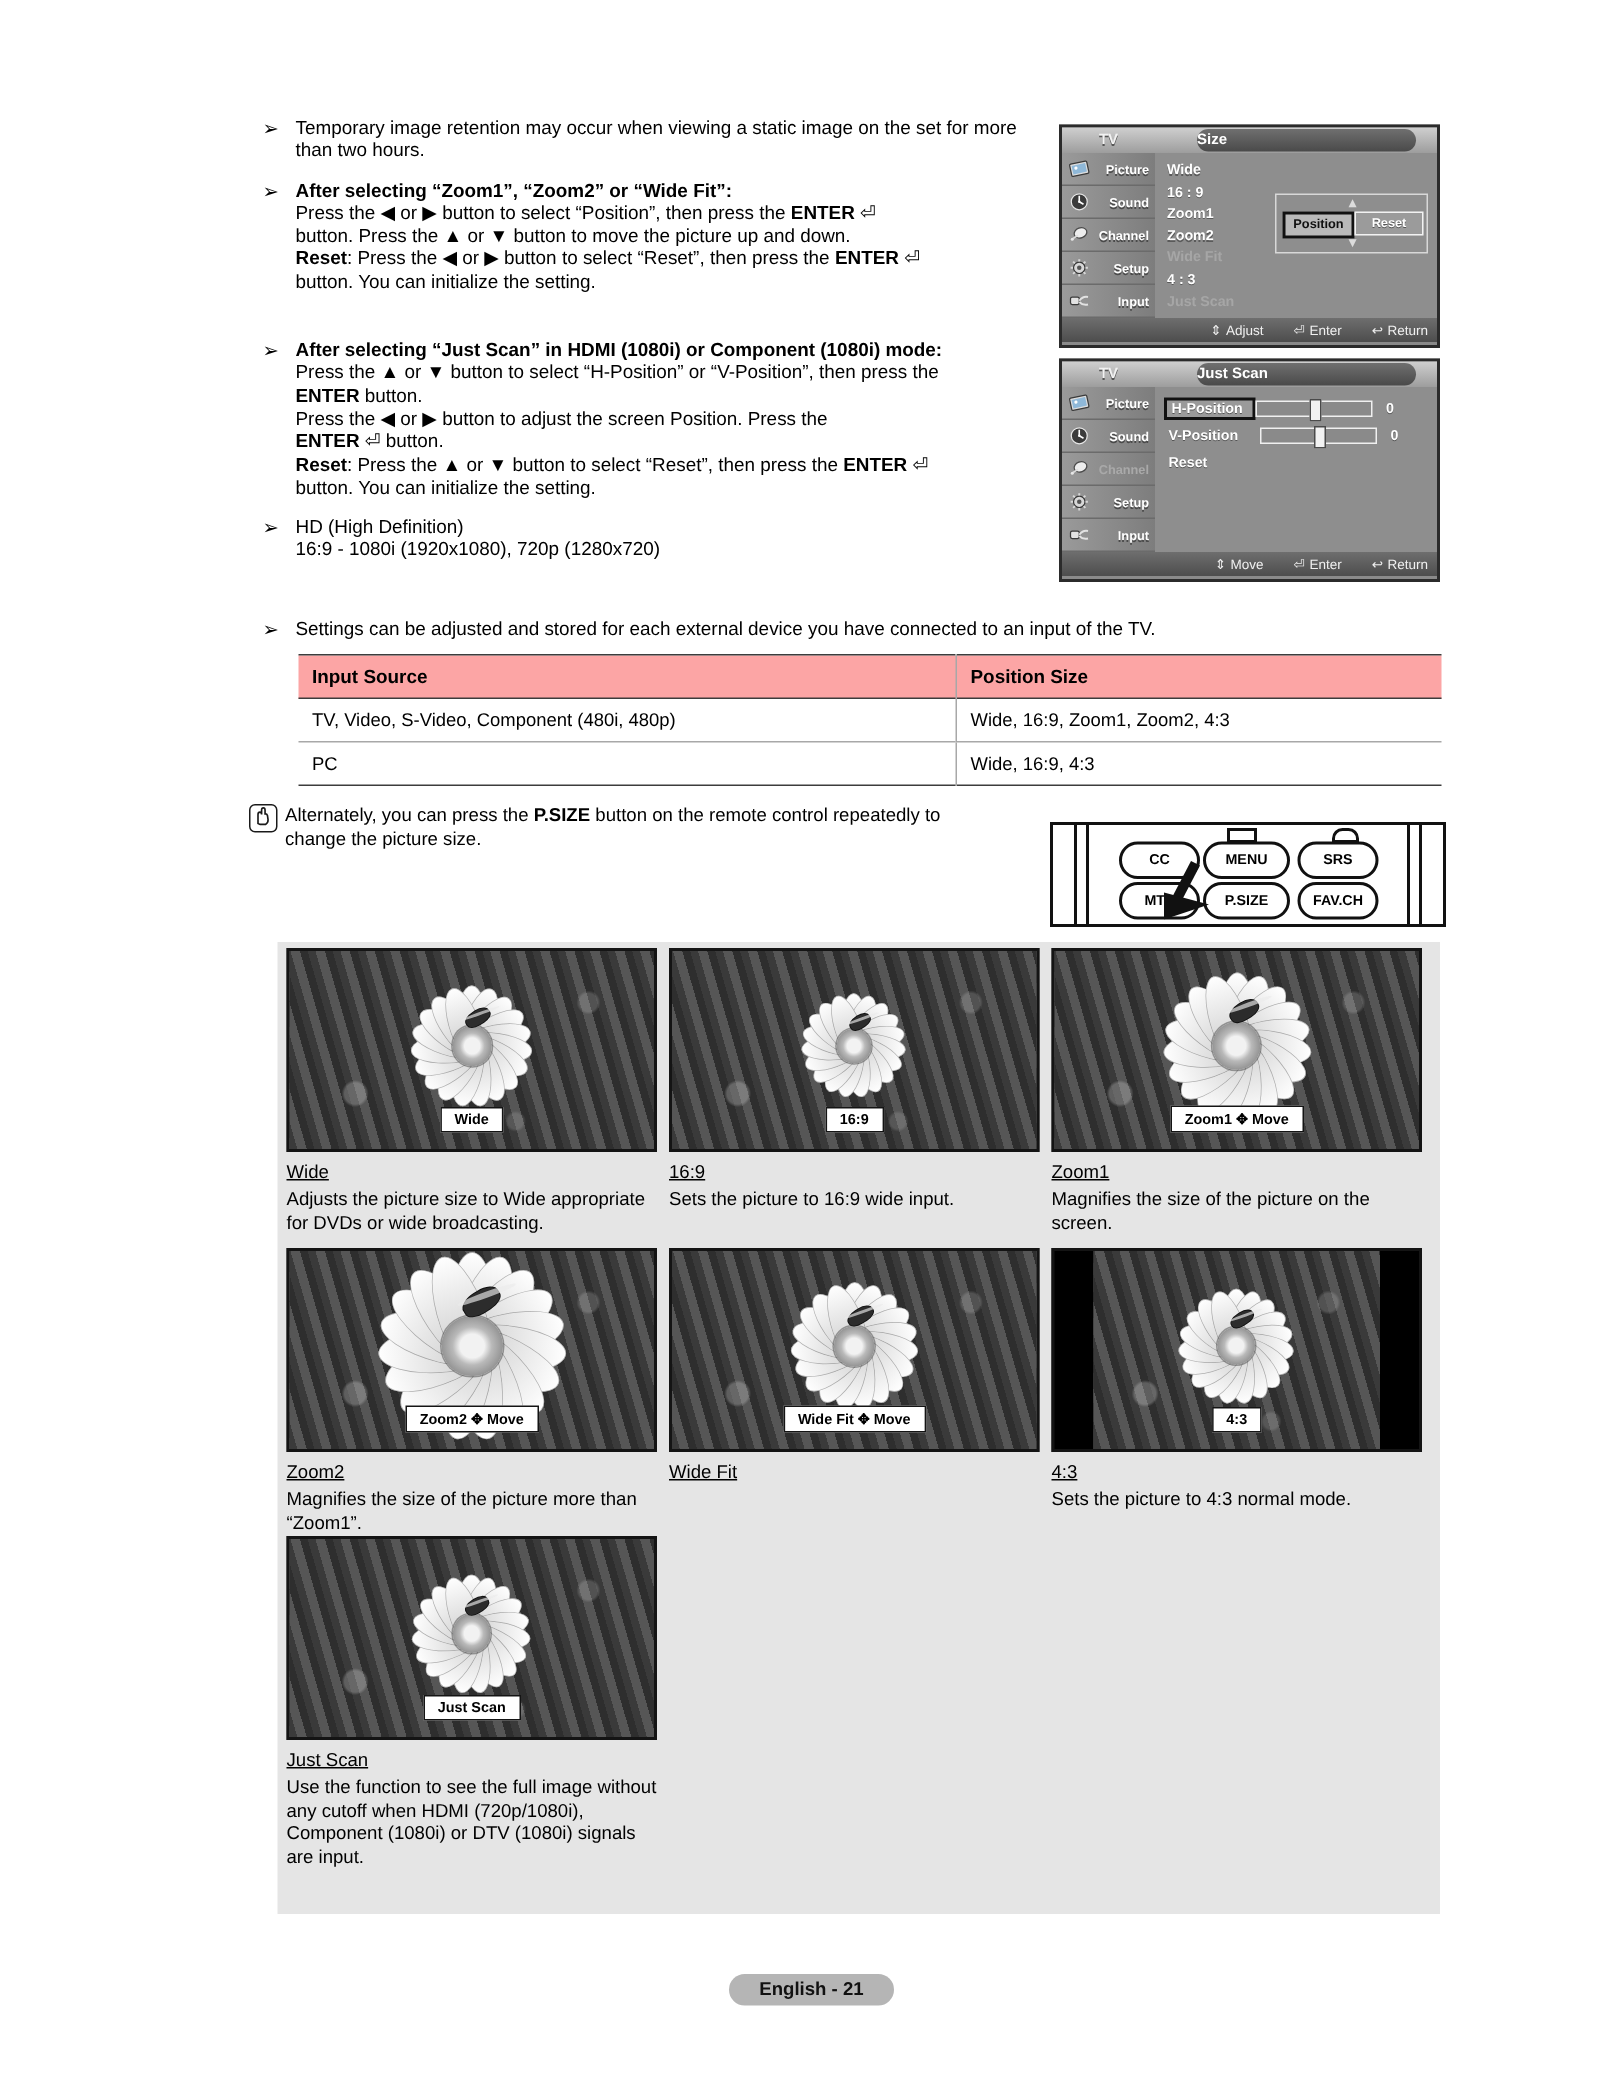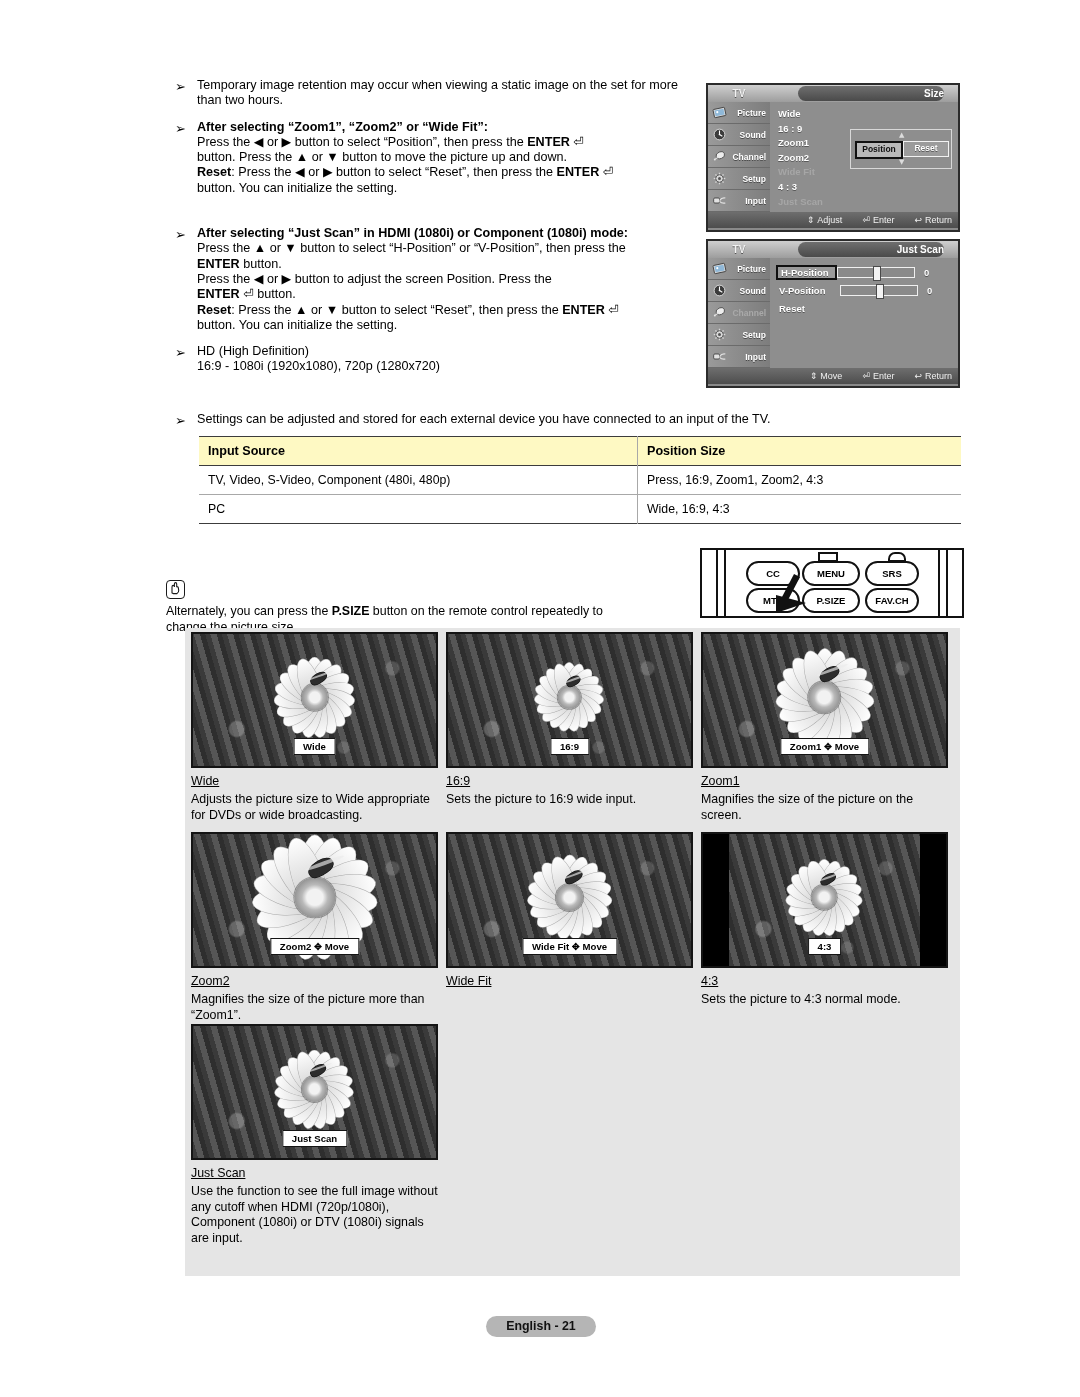--- a/index.html
+++ b/index.html
@@ -23,21 +23,21 @@
   
   .osd{position:absolute;border:2px solid #2b2b2b;background:#8a8a8a;}
   .osd1{left:706px;top:83px;width:250px;height:145px;}
   .osd2{left:706px;top:239px;width:250px;height:145px;}
   .osd-top{height:17px;background:linear-gradient(#cfcfcf,#9d9d9d);
     display:flex;align-items:center;position:relative;}
   .osd-tv{width:62px;text-align:center;color:#f2f2f2;font-size:10px;font-weight:bold;
     text-shadow:0 1px 0 #555;}
   .osd-title{position:absolute;left:90px;right:14px;top:1px;height:15px;
     background:linear-gradient(#6f6f6f,#4a4a4a);border-radius:8px;
-    color:#fff;font-size:10px;font-weight:bold;text-align:right;line-height:15px;}
+    color:#fff;font-size:10px;font-weight:bold;text-align:left;line-height:15px;}
   .osd-body{display:flex;height:110px;}
   .osd-side{width:62px;background:linear-gradient(90deg,#9a9a9a,#7d7d7d);
     display:flex;flex-direction:column;}
   .side-item{flex:1;display:flex;align-items:center;justify-content:flex-end;
     padding-right:4px;border-bottom:1px solid #6b6b6b;position:relative;}
   .side-item span.lbl{font-size:8.5px;font-weight:bold;color:#ffffff;
     text-shadow:0 1px 0 #4a4a4a;}
   .side-item.dim span.lbl{color:#a9a9a9;text-shadow:none;}
   .sicon{position:absolute;left:3px;top:3px;width:17px;height:15px;}
   .osd-main{flex:1;position:relative;background:#8e8e8e;}
@@ -72,28 +72,28 @@
      text-shadow:0 1px 0 #555;}
 
   .osd-bot{height:16px;background:linear-gradient(#6e6e6e,#4d4d4d);
     display:flex;align-items:center;justify-content:flex-end;padding-right:6px;gap:20px;}
   .osd-bot span{font-size:9px;font-weight:normal;color:#f0f0f0;}
 
   
   .tbl{position:absolute;left:199px;top:436px;width:762px;
        border-collapse:collapse;font-size:12.3px;}
   .tbl th,.tbl td{text-align:left;padding:7px 9px;border:0;}
-  .tbl th{background:#fef9c3;font-weight:bold;font-size:12.6px;}
+  .tbl th{background:#fca5a5;font-weight:bold;font-size:12.6px;}
   .tbl thead tr{border-top:1.5px solid #3c3c3c;border-bottom:1.5px solid #3c3c3c;}
   .tbl tbody tr{border-bottom:1px solid #a8a8a8;}
   .tbl tbody tr:last-child{border-bottom:1.5px solid #3c3c3c;margin-top:34px;}
   .tbl th:first-child,.tbl td:first-child{width:420px;border-right:1px solid #a8a8a8;}
 
   
-  .alt{position:absolute;left:166px;top:580px;width:530px;display:flex;flex-direction:column;}
+  .alt{position:absolute;left:166px;top:536px;width:530px;display:flex;}
   .alt-ic{flex:0 0 24px;}
   .hand-box{width:17px;height:17px;border:1.4px solid #1a1a1a;border-radius:4px;
      position:relative;background:#fff;}
   .alt-tx{font-size:12.4px;line-height:15.5px;}
 
   
   .remote{position:absolute;left:700px;top:548px;width:260px;height:66px;
      border:2px solid #111;background:#fff;}
   .rem-edge{position:absolute;top:0;bottom:0;width:0;border-left:2px solid #111;}
   .rkey{position:absolute;border:2.2px solid #111;border-radius:13px;
@@ -343,21 +343,21 @@
   <table class="tbl">
     <thead>
         <tr>
       <th>Input Source</th>
       <th>Position Size</th>
     </tr>
       </thead>
     <tbody id="tbody">
         <tr>
           <td>TV, Video, S-Video, Component (480i, 480p)</td>
-          <td>Press, 16:9, Zoom1, Zoom2, 4:3</td>
+          <td>Wide, 16:9, Zoom1, Zoom2, 4:3</td>
         </tr>
         <tr>
           <td>PC</td>
           <td>Wide, 16:9, 4:3</td>
         </tr>
       </tbody>
   </table>
 
   <div class="alt">
     <div class="alt-ic">

